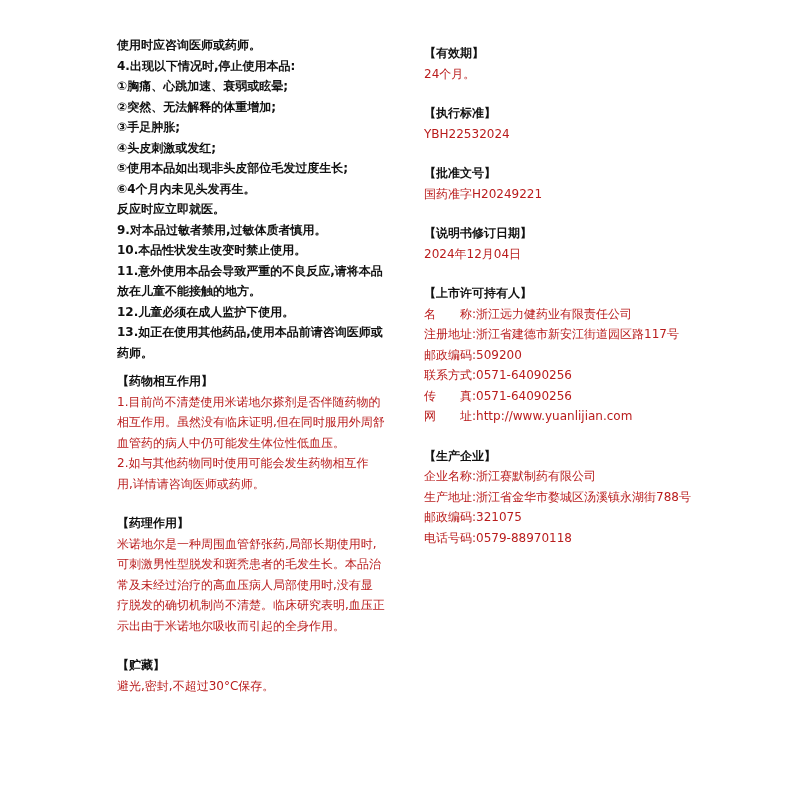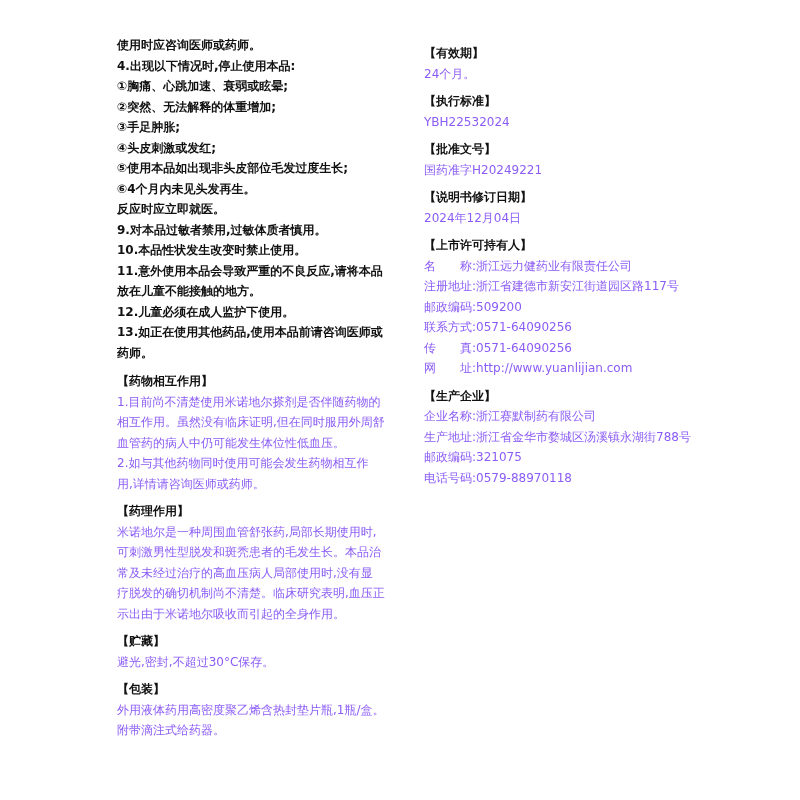--- a/index.html
+++ b/index.html
@@ -26,28 +26,28 @@
       font-size: 12px;
       line-height: 20.5px;
       white-space: nowrap;
     }
     .bold {
       font-weight: bold;
       color: #111111;
     }
     .normal {
       font-weight: normal;
-      color: #8b5cf6;
+      color: #b91c1c;
     }
     .heading {
       font-size: 12px;
       font-weight: bold;
       color: #111111;
       line-height: 20.5px;
-      margin-top: 7px;
+      margin-top: 19px;
     }
     .section { margin: 0; }
     .kv { display: flex; }
     .kv .k {
       display: inline-block;
       width: 48px;
       text-align: justify;
       text-align-last: justify;
     }
     .kv .sep { display: inline-block; }
@@ -92,25 +92,20 @@
     <div class="line normal">常及未经过治疗的高血压病人局部使用时,没有显</div>
     <div class="line normal">疗脱发的确切机制尚不清楚。临床研究表明,血压正</div>
     <div class="line normal">示出由于米诺地尔吸收而引起的全身作用。</div>
   </div>
 
   <div class="section">
     <div class="heading">【贮藏】</div>
     <div class="line normal">避光,密封,不超过30°C保存。</div>
   </div>
 
-  <div class="section">
-    <div class="heading">【包装】</div>
-    <div class="line normal">外用液体药用高密度聚乙烯含热封垫片瓶,1瓶/盒。</div>
-    <div class="line normal">附带滴注式给药器。</div>
-  </div>
 </div>
 
 <div class="col col-right">
   <div class="section">
     <div class="heading first-heading">【有效期】</div>
     <div class="line normal">24个月。</div>
   </div>
 
   <div class="section">
     <div class="heading">【执行标准】</div>

